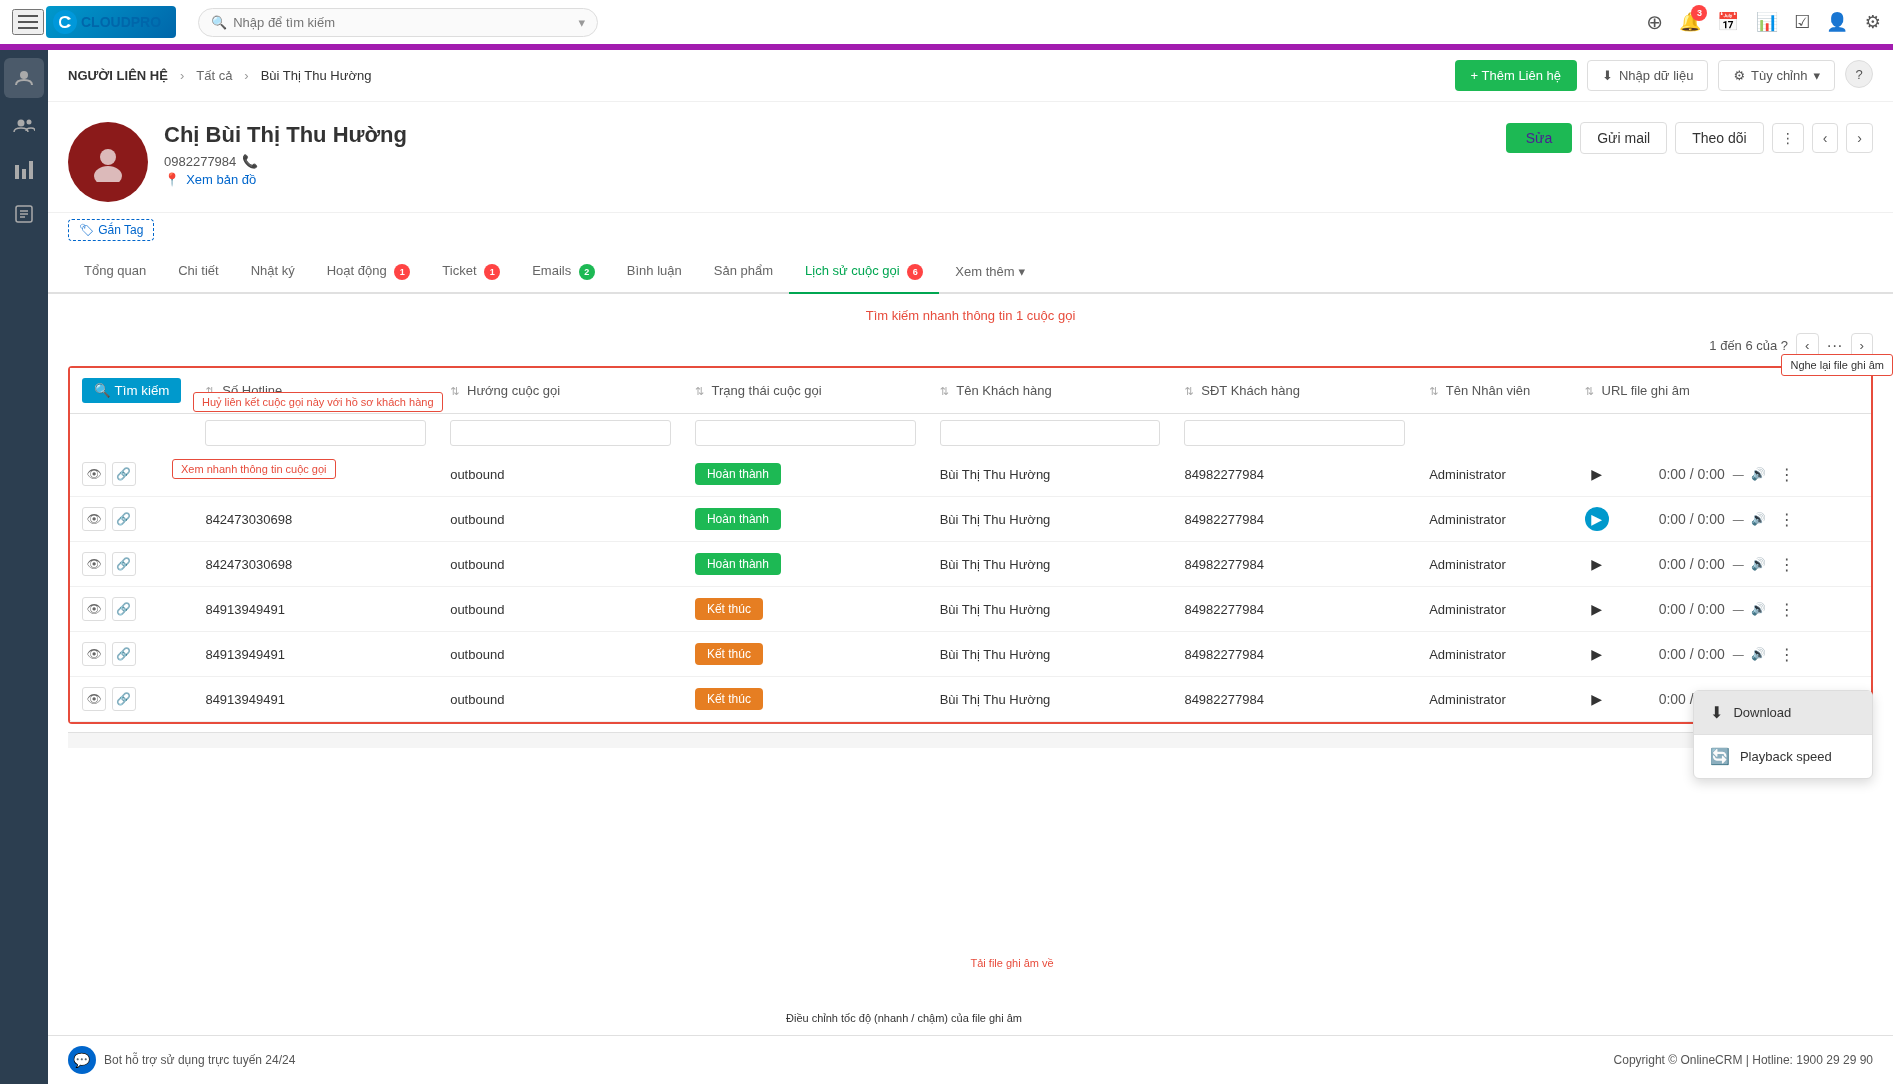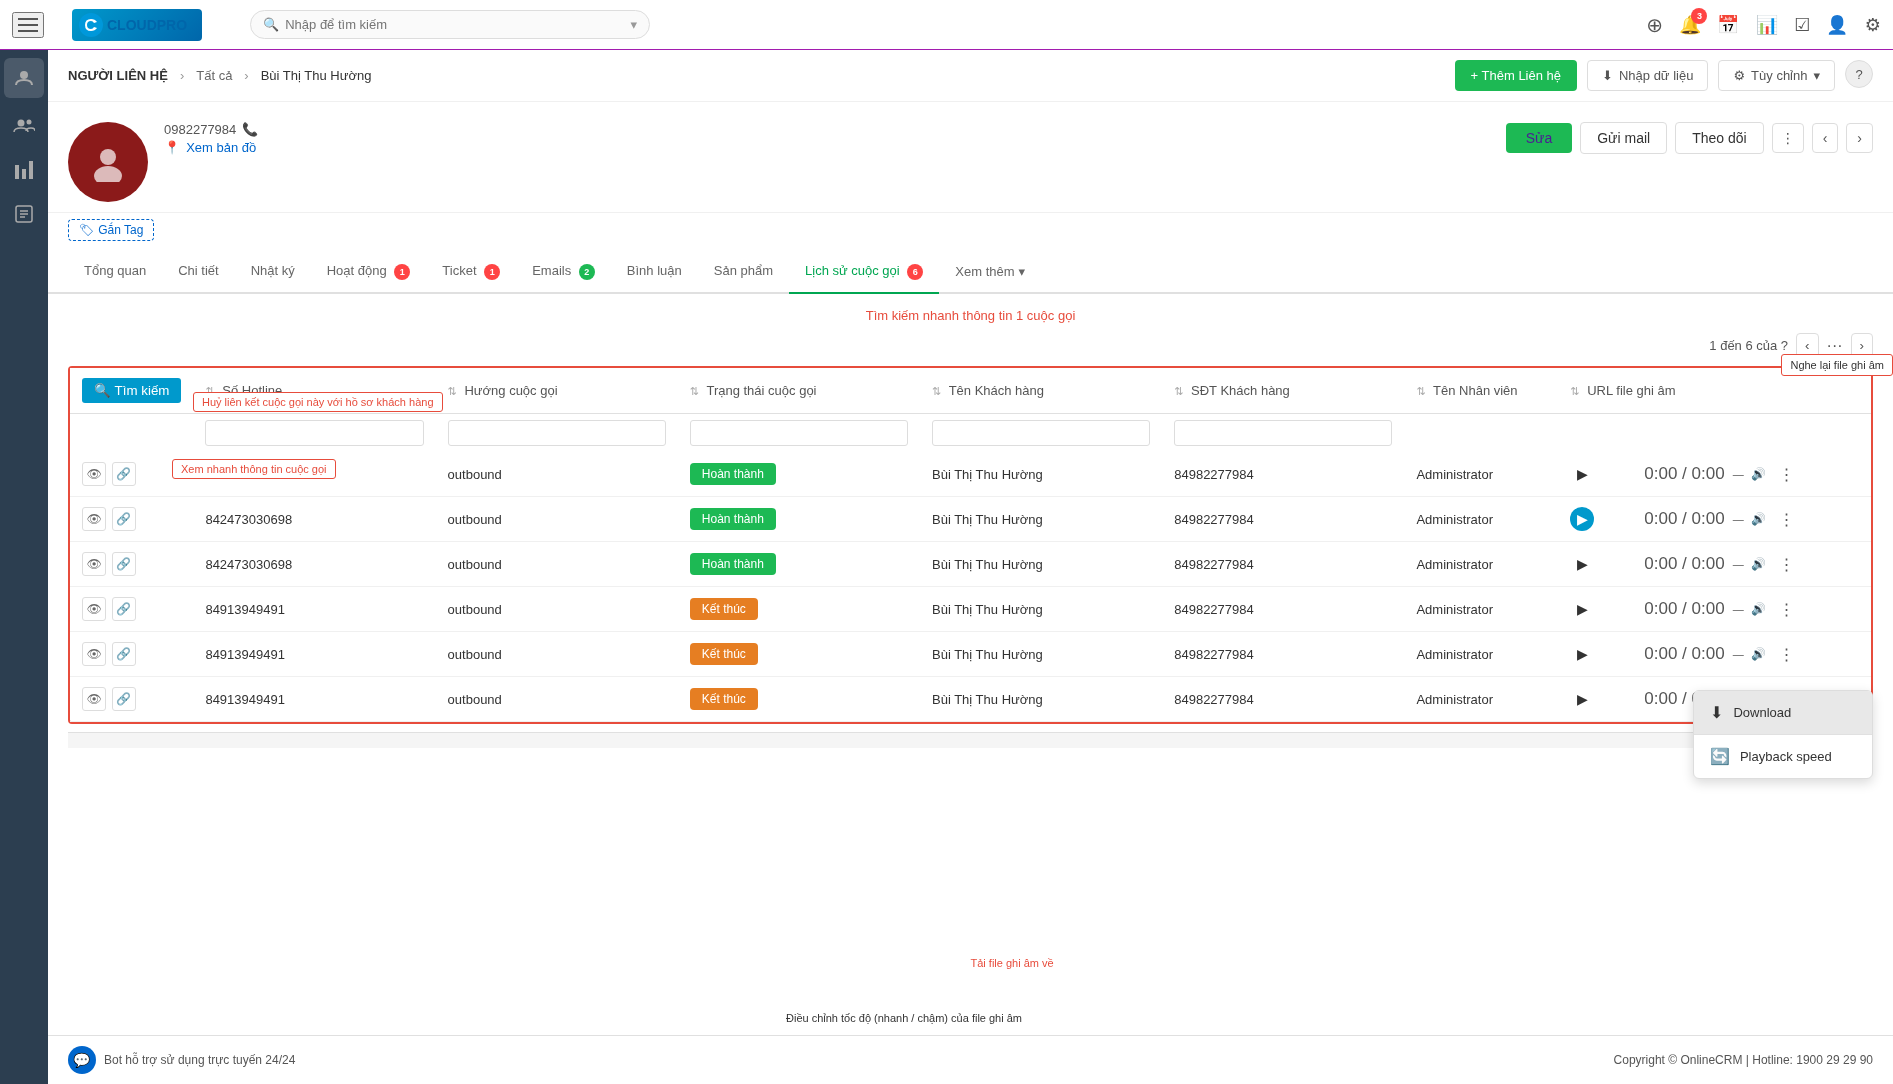--- a/index.html
+++ b/index.html
@@ -1,21 +1,21 @@
 <!DOCTYPE html>
 <html><head>
   <meta charset="utf-8">
   <style>
     * { box-sizing: border-box; margin: 0; padding: 0; }
     body { font-family: 'Segoe UI', Arial, sans-serif; font-size: 13px; background: #f5f5f5; color: #333; overflow: hidden; }
     
     
     .top-nav {
-      display: flex; align-items: center; background: #fff; border-bottom: 1px solid #a21caf;
-      height: 50px; padding: 0 12px; gap: 28px; position: relative; z-index: 100;
+      display: flex; align-items: center; background: #fff; border-bottom: 6px solid #a21caf;
+      height: 50px; padding: 0 12px; gap: 2px; position: relative; z-index: 100;
     }
     .hamburger-btn { display: flex; flex-direction: column; gap: 4px; cursor: pointer; padding: 4px; }
     .hamburger-btn span { width: 20px; height: 2px; background: #555; display: block; }
     .logo { display: flex; align-items: center; gap: 6px; }
     .logo-img { width: 130px; height: 32px; background: linear-gradient(135deg, #0099cc, #0066aa); border-radius: 4px; display: flex; align-items: center; justify-content: center; color: white; font-weight: bold; font-size: 12px; }
     .search-bar {
       flex: 1; max-width: 400px; margin-left: 20px; display: flex; align-items: center;
       border: 1px solid #ddd; border-radius: 20px; padding: 6px 12px; background: #fafafa;
     }
     .search-bar input { border: none; background: transparent; outline: none; flex: 1; font-size: 13px; color: #999; }
@@ -98,21 +98,21 @@
     .status-ket-thuc { background: #e67e22; }
 
     
     .row-actions { display: flex; align-items: center; gap: 6px; }
     .action-icon { width: 24px; height: 24px; display: flex; align-items: center; justify-content: center; cursor: pointer; border-radius: 3px; color: #666; border: 1px solid #ddd; font-size: 12px; }
 
     
     .audio-player { display: flex; align-items: center; gap: 6px; font-size: 11px; color: #555; white-space: nowrap; }
     .play-btn { width: 24px; height: 24px; background: transparent; border: none; cursor: pointer; color: #333; font-size: 14px; display: flex; align-items: center; justify-content: center; }
     .play-btn.active { background: #0099cc; border-radius: 50%; color: white; }
-    .time-display { font-size: 17px; color: #555; margin-left: 44px; }
+    .time-display { font-size: 14px; color: #555; margin-left: 44px; }
     .vol-icon { font-size: 12px; color: #666; cursor: pointer; }
     .more-btn { cursor: pointer; color: #555; font-size: 16px; padding: 2px 6px; }
 
     
     .dropdown-menu { position: absolute; right: 20px; top: 690px; background: white; border: 1px solid #ddd; border-radius: 6px; box-shadow: 0 4px 12px rgba(0,0,0,0.15); z-index: 300; min-width: 180px; overflow: hidden; }
     .dropdown-item { display: flex; align-items: center; gap: 10px; padding: 12px 16px; cursor: pointer; font-size: 13px; color: #333; }
     .dropdown-item.highlighted { background: #e8e8e8; }
     .dropdown-divider { height: 1px; background: #e0e0e0; }
 
     
@@ -221,20 +221,21 @@
     </div>
 
     <div class="contact-header">
       <div class="avatar">
         <svg width="40" height="40" viewBox="0 0 40 40" fill="none">
           <circle cx="20" cy="15" r="8" fill="rgba(255,255,255,0.7)"></circle>
           <ellipse cx="20" cy="34" rx="14" ry="10" fill="rgba(255,255,255,0.7)"></ellipse>
         </svg>
       </div>
       <div class="contact-info">
+        <div class="contact-name">Chị Bùi Thị Thu Hường</div>
         <div class="contact-detail">
           <span>0982277984</span>
           <span>📞</span>
         </div>
         <div class="contact-detail">
           <span>📍</span>
           <a href="#">Xem bản đồ</a>
         </div>
       </div>
       <div class="contact-actions">

